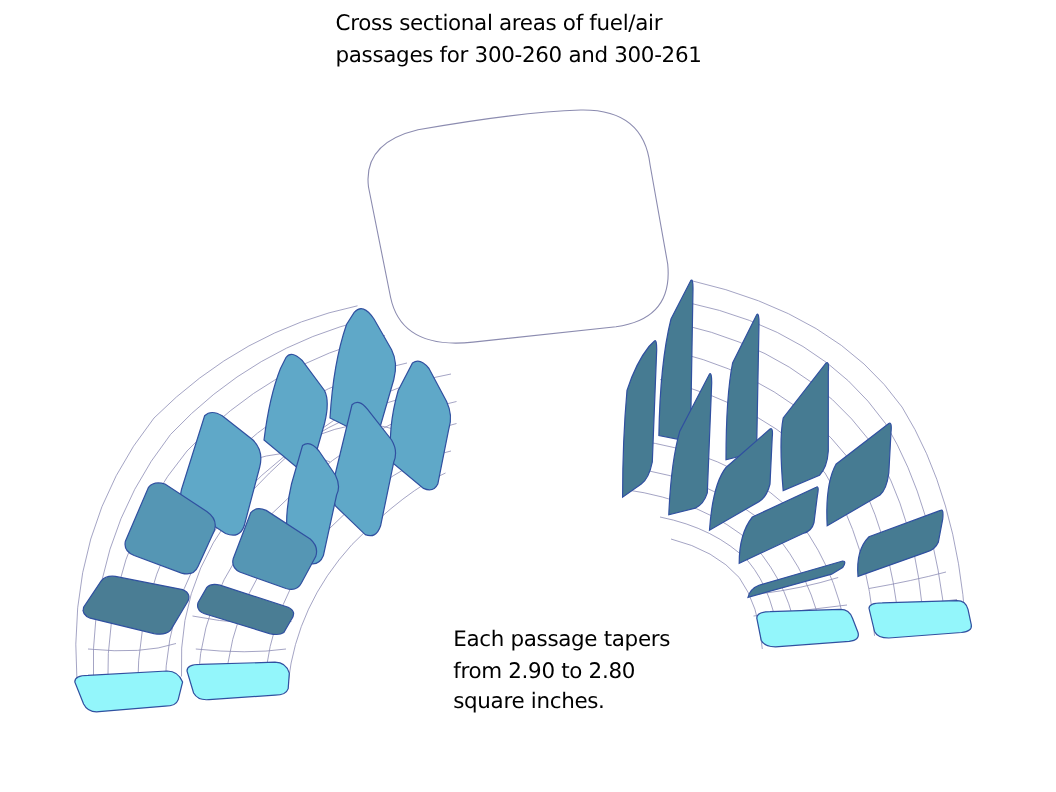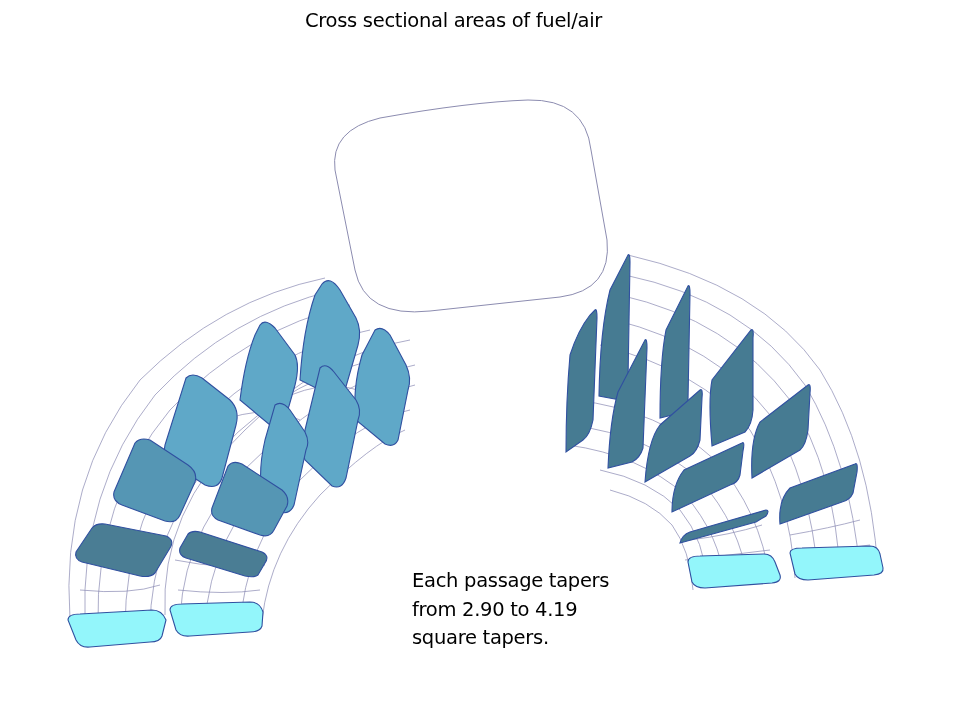--- a/index.html
+++ b/index.html
@@ -11,20 +11,21 @@
     .note div { white-space: nowrap; }
     svg.diagram { position: absolute; left: 0; top: 0; }
     .wire { fill: none; stroke: #8c8cb4; stroke-width: 0.8; opacity: 0.9; }
     .edge { stroke: #3050a0; stroke-width: 1.1; }
   </style>
 </head>
 <body>
 
 <div class="title">
   <div>Cross sectional areas of fuel/air</div>
+  <div>passages for 300-260 and 300-261</div>
 </div>
 
 <svg class="diagram" width="960" height="720" viewBox="0 0 960 720">
 
   <path d="M 380 118 Q 470 102 528 100 Q 585 99 591 150 L 607 240 Q 612 290 560 297 L 430 311 Q 365 318 355 270 L 335 170 Q 330 130 380 118 Z" fill="none" stroke="#8c8cb0" stroke-width="1"></path>
 
   <g>
 
     <g>
       <path class="wire" d="M 70 620 Q 60 480 140 380 Q 220 300 325 278"></path>
@@ -90,15 +91,15 @@
     <path d="M 855 464 Q 858 462 857 472 L 853 493 Q 850 500 842 502 L 780 524 Q 778 500 790 488 Z" fill="#467b92" class="edge"></path>
     <path d="M 766 510 Q 770 510 766 516 L 756 522 L 680 543 Q 682 535 690 532 Z" fill="#467b92" class="edge"></path>
 
     <path d="M 688 562 Q 688 556 700 556 L 764 554 Q 772 554 775 562 L 780 575 Q 782 582 772 583 L 705 588 Q 695 588 692 582 Z" fill="#93f6fb" class="edge"></path>
     <path d="M 790 553 Q 790 548 802 548 L 870 546 Q 878 546 880 554 L 883 568 Q 884 574 874 575 L 808 580 Q 798 580 795 574 Z" fill="#93f6fb" class="edge"></path>
   </g>
 </svg>
 
 <div class="note">
   <div>Each passage tapers</div>
-  <div>from 2.90 to 4.19</div>
-  <div>square tapers.</div>
+  <div>from 2.90 to 2.80</div>
+  <div>square inches.</div>
 </div>
 
 </body></html>

